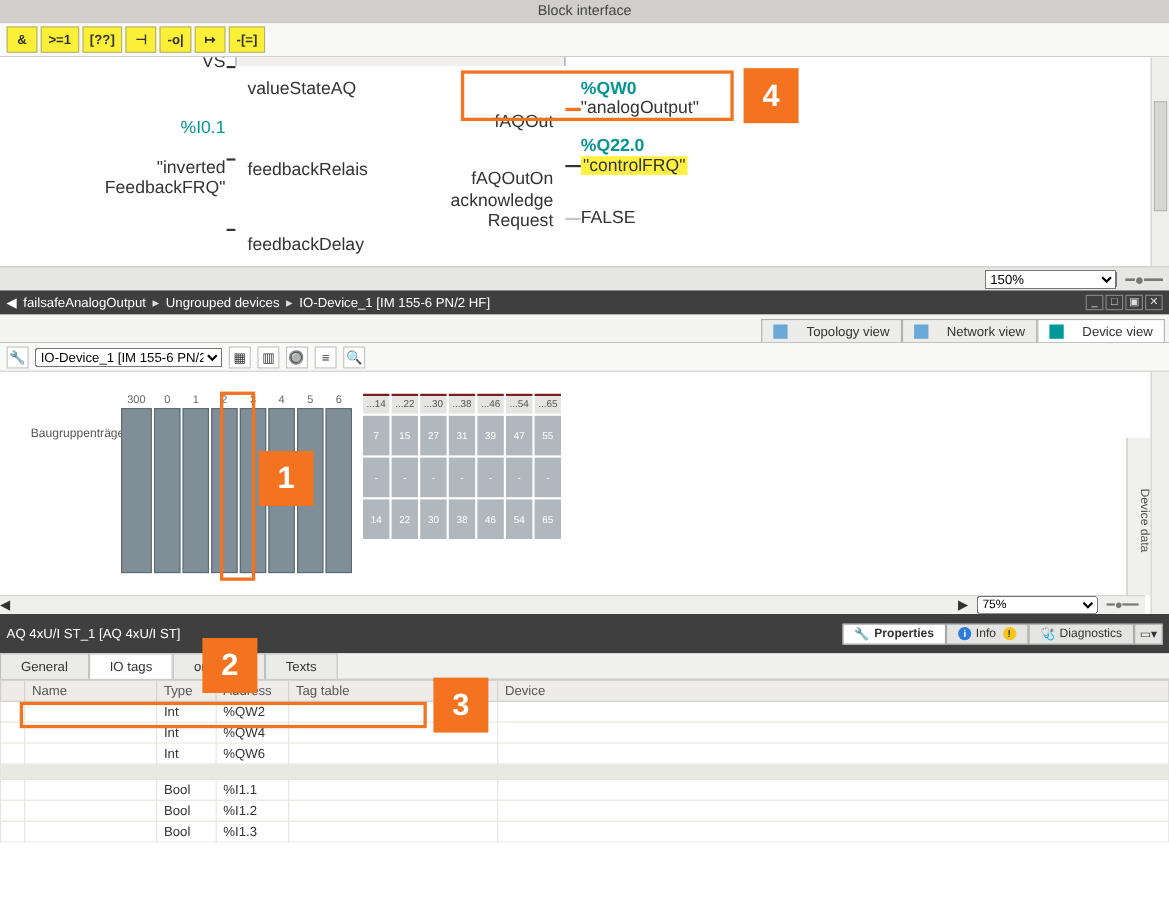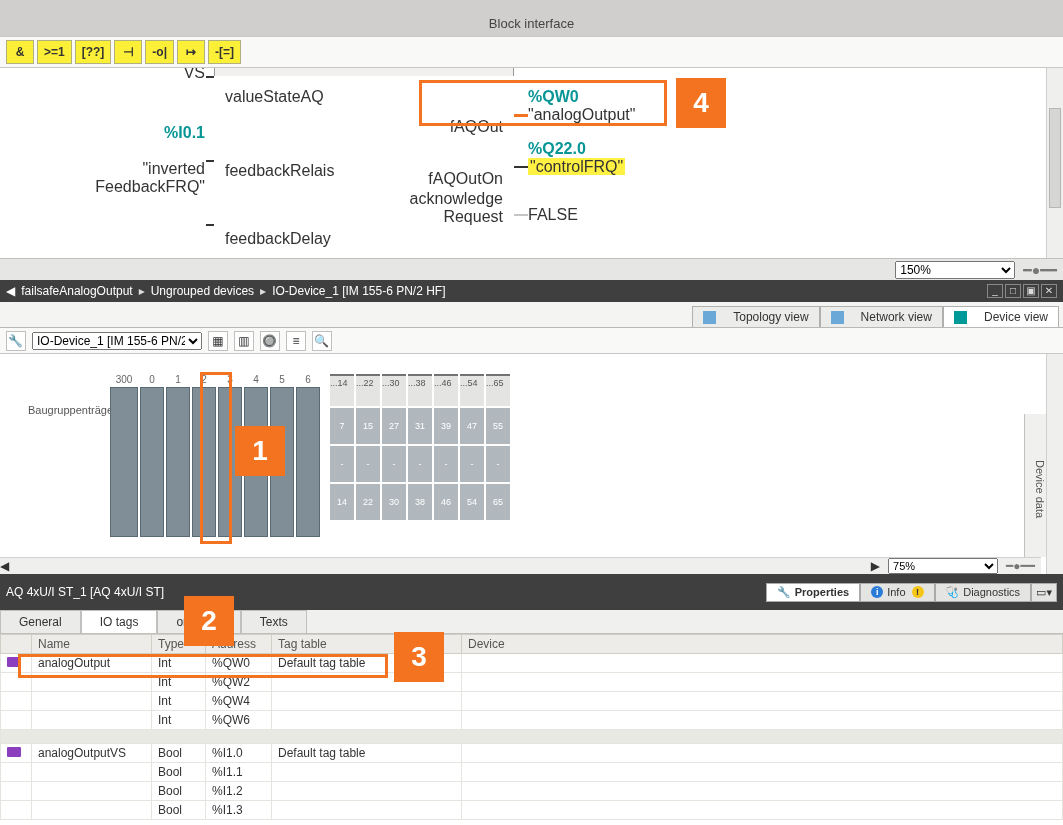--- a/index.html
+++ b/index.html
@@ -1,34 +1,34 @@
 <!DOCTYPE html>
 <html><head>
 <meta charset="utf-8">
 <style>
   html,body{margin:0;padding:0;font-family:"Segoe UI",Arial,sans-serif;font-size:12px;background:#fff;color:#333}
   *{box-sizing:border-box}
 
   
-  .titlebar{height:36px;background:#d0cfcd;text-align:center;font-size:13px;color:#444;padding-top:16px}
+  .titlebar{height:20px;background:#d0cfcd;text-align:center;font-size:13px;color:#444;padding-top:2px}
 
   
   .tb-row{display:flex;gap:3px;padding:3px 6px;background:#f9f9f7;border-top:1px solid #c8c8c6;border-bottom:1px solid #c8c8c6}
   .tb-btn{height:24px;min-width:28px;padding:0 6px;background:#fcef37;border:1px solid #b0b080;font-weight:600;font-size:12px;display:flex;align-items:center;justify-content:center;cursor:pointer}
 
   
   .block-area{position:relative;background:#fff;height:190px;padding:4px 10px 0 10px;overflow:hidden}
   .block-area .scrollv{position:absolute;right:0;top:0;bottom:0;width:17px;background:#efefed;border-left:1px solid #cfcfcd}
   .block-area .scrollv .thumb{position:absolute;left:2px;right:2px;top:40px;height:100px;background:#d6d6d4;border:1px solid #b6b6b4}
   .fb-box{position:absolute;left:214px;top:-4px;width:300px;background:#f1f0ee;border-left:1px solid #9a9a98;border-right:1px solid #9a9a98;padding:0 10px 12px 10px}
   .pin{display:block;font-size:16px;color:#333;margin:18px 0 0 0}
   .pin-left{text-align:left}
   .pin-right{text-align:right}
   .inp-lbl{position:absolute;text-align:right;font-size:16px;color:#333}
-  .inp-lbl .addr{color:#089595;font-weight:700}
+  .inp-lbl .addr{color:#089595;font-weight:400}
   .inp-lbl .tag{color:#333}
   .inp-lbl .const{background:#fff143;color:#333;padding:0 2px}
   .out-lbl{position:absolute;font-size:16px;color:#333}
   .out-lbl .addr{color:#089595;font-weight:600;display:block}
   .out-lbl .tag{color:#333}
   .out-lbl .hl{background:#fff143;padding:0 2px}
   .wire{position:absolute;height:2px;background:#333}
   .callout{position:absolute;background:#f37321;color:#fff;font-size:28px;font-weight:600;display:flex;align-items:center;justify-content:center}
   .box-outline{position:absolute;border:3px solid #f37321}
 
@@ -62,21 +62,21 @@
   .slot-hdr{display:flex;gap:2px;margin-bottom:2px}
   .slot-hdr span{width:24px;text-align:center;font-size:10px;color:#666}
   .slot-hdr span:first-child{width:28px}
   .rack-body{display:flex;gap:2px}
   .rack-body .mod{width:24px;height:150px;background:#7f8e97;border:1px solid #5a6a72}
   .rack-body .mod:first-child{width:28px}
   .mod-yellow{background:linear-gradient(to bottom,#b3bbc0 0 18px,#f7d94c 18px 90px,#9aa5ab 90px 100%)}
   .mod-dark{background:linear-gradient(to bottom,#4b5a63 0 40px,#8893a1 40px 100%)}
   .mini-slots{position:absolute;left:330px;top:20px}
   .mini-hdr{display:flex;gap:2px}
-  .mini-hdr span{width:24px;height:32px;background:#e4e4e2;font-size:9px;color:#555;line-height:14px;border-top:2px solid #737373}
+  .mini-hdr span{width:24px;height:18px;background:#e4e4e2;font-size:9px;color:#555;text-align:center;line-height:14px;border-top:2px solid #7f1d1d}
   .mini-body{display:flex;gap:2px;margin-top:2px}
   .mini-body .col{width:24px}
   .mini-body .cell{height:36px;background:#b0b8bd;font-size:9px;color:#fff;text-align:center;line-height:36px;margin-bottom:2px}
 
   .hw-zoom{position:absolute;right:22px;bottom:0;left:0;height:17px;display:flex;justify-content:flex-end;align-items:center;background:#efefed;border-top:1px solid #d0d0ce;padding-right:6px;gap:8px}
   .hw-zoom select{font-size:11px;width:110px}
 
   
   .po-title{height:36px;background:#3f3f3f;color:#fff;display:flex;align-items:center;padding:0 6px;font-size:12px}
   .po-title .right{margin-left:auto;display:flex;gap:0}
@@ -337,28 +337,20 @@
       <th style="width:22px"></th>
       <th style="width:120px">Name</th>
       <th style="width:54px">Type</th>
       <th style="width:66px">Address</th>
       <th style="width:190px">Tag table</th>
       <th>Device</th>
     </tr>
   </thead>
   <tbody id="io-tbody">
         <tr>
-          <td><span class="name-ico"></span></td>
-          <td>analogOutput</td>
-          <td>Int</td>
-          <td>%QW0</td>
-          <td>Default tag table</td>
-          <td></td>
-        </tr>
-        <tr>
           <td></td>
           <td></td>
           <td>Int</td>
           <td>%QW2</td>
           <td></td>
           <td></td>
         </tr>
         <tr>
           <td></td>
           <td></td>
@@ -372,28 +364,20 @@
           <td></td>
           <td>Int</td>
           <td>%QW6</td>
           <td></td>
           <td></td>
         </tr>
         <tr class="group">
           <td colspan="6" style="height:14px"></td>
         </tr>
         <tr>
-          <td><span class="name-ico"></span></td>
-          <td>analogOutputVS</td>
-          <td>Bool</td>
-          <td>%I1.0</td>
-          <td>Default tag table</td>
-          <td></td>
-        </tr>
-        <tr>
           <td></td>
           <td></td>
           <td>Bool</td>
           <td>%I1.1</td>
           <td></td>
           <td></td>
         </tr>
         <tr>
           <td></td>
           <td></td>

